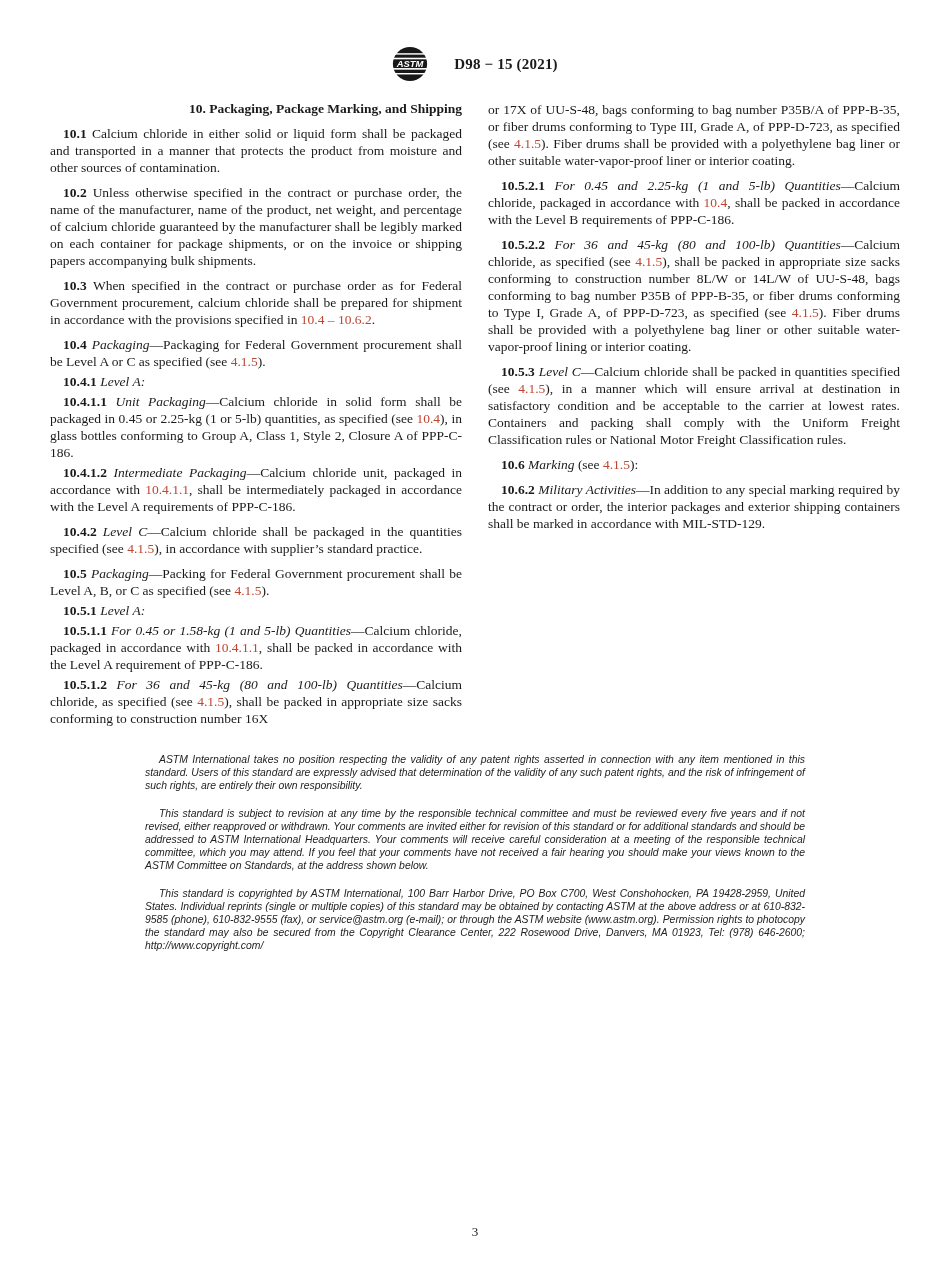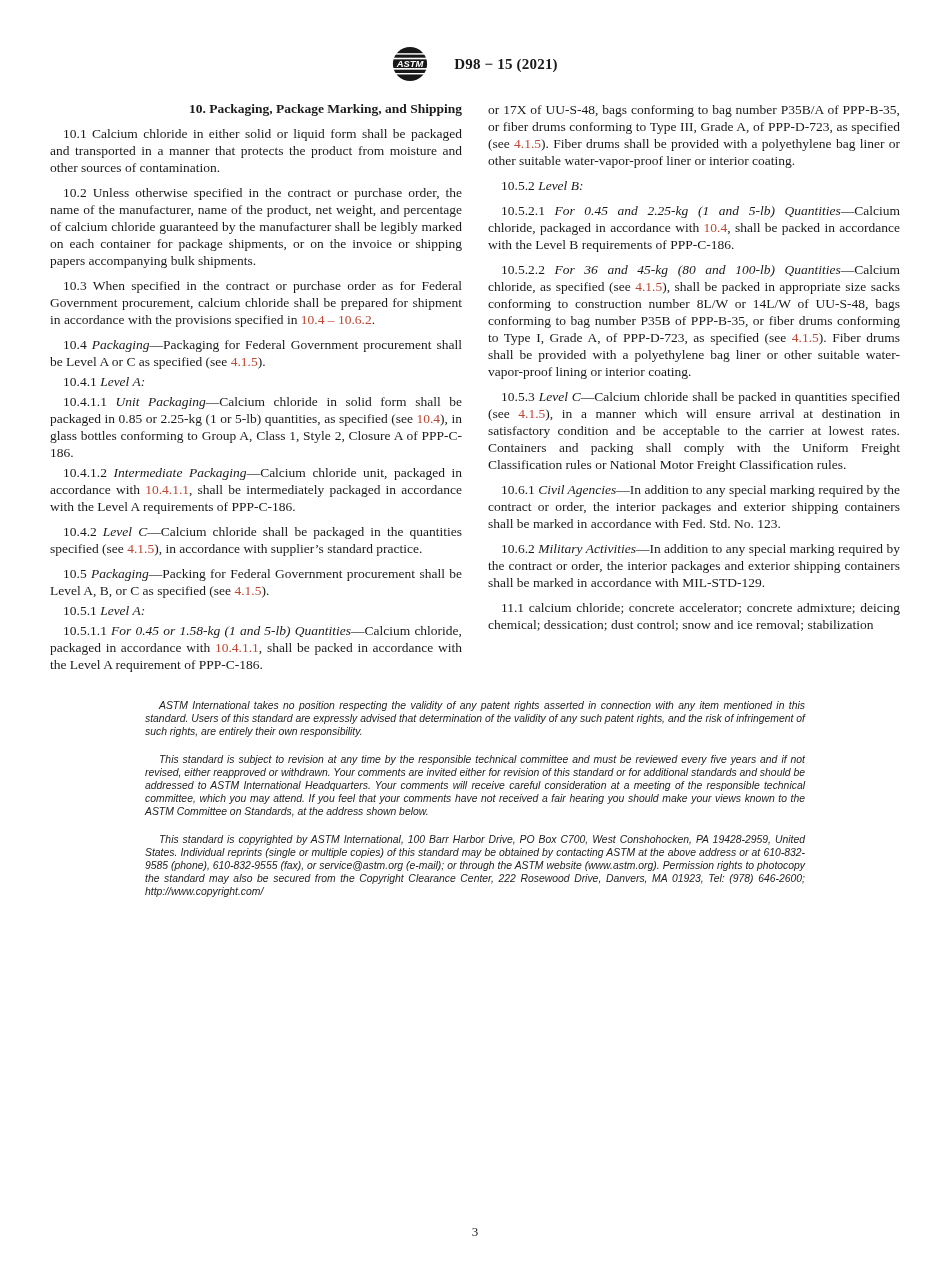--- a/index.html
+++ b/index.html
@@ -46,21 +46,21 @@
   .sec-heading {
     font-size: 13.5px;
     font-weight: bold;
     text-align: right;
     margin-top: 2px;
   }
   .sec-heading.gap-lg { margin-top: 18px; }
   p.para { text-indent: 13px; margin-top: 3px; }
   p.para.gap { margin-top: 8px; }
   p.para.noindent { text-indent: 0; }
-  .num { font-weight: normal; }
+  .num { font-weight: bold; }
   .it { font-style: italic; }
   .ref-link { color: var(--color-link, #bc4632); cursor: pointer; }
   
   .footer-notes {
     margin: 26px 95px 0 95px;
   }
   .footer-para {
     font-family: "Liberation Sans", sans-serif;
     font-style: italic;
     font-size: 10.4px;
@@ -101,36 +101,35 @@
   </div>
 
   <div class="columns">
     <div class="col">
         <h2 class="sec-heading">10. Packaging, Package Marking, and Shipping</h2>
         <p class="para gap"><span class="num">10.1 </span><span>Calcium chloride in either solid or liquid form shall be packaged and transported in a manner that protects the product from moisture and other sources of contamination.</span></p>
         <p class="para gap"><span class="num">10.2 </span><span>Unless otherwise specified in the contract or purchase order, the name of the manufacturer, name of the product, net weight, and percentage of calcium chloride guaranteed by the manufacturer shall be legibly marked on each container for package shipments, or on the invoice or shipping papers accompanying bulk shipments.</span></p>
         <p class="para gap"><span class="num">10.3 </span><span>When specified in the contract or purchase order as for Federal Government procurement, calcium chloride shall be prepared for shipment in accordance with the provisions specified in </span><span class="ref-link">10.4 – 10.6.2</span><span>.</span></p>
         <p class="para gap"><span class="num">10.4 </span><span class="it">Packaging</span><span>—Packaging for Federal Government procurement shall be Level A or C as specified (see </span><span class="ref-link">4.1.5</span><span>).</span></p>
         <p class="para"><span class="num">10.4.1 </span><span class="it">Level A:</span></p>
-        <p class="para"><span class="num">10.4.1.1 </span><span class="it">Unit Packaging</span><span>—Calcium chloride in solid form shall be packaged in 0.85 or 2.25-kg (1 or 5-lb) quantities, as specified (see </span><span class="ref-link">10.4</span><span>), in glass bottles conforming to Group A, Class 1, Style 2, Closure A of PPP-C-186.</span></p>
+        <p class="para"><span class="num">10.4.1.1 </span><span class="it">Unit Packaging</span><span>—Calcium chloride in solid form shall be packaged in 0.45 or 2.25-kg (1 or 5-lb) quantities, as specified (see </span><span class="ref-link">10.4</span><span>), in glass bottles conforming to Group A, Class 1, Style 2, Closure A of PPP-C-186.</span></p>
         <p class="para"><span class="num">10.4.1.2 </span><span class="it">Intermediate Packaging</span><span>—Calcium chloride unit, packaged in accordance with </span><span class="ref-link">10.4.1.1</span><span>, shall be intermediately packaged in accordance with the Level A requirements of PPP-C-186.</span></p>
         <p class="para gap"><span class="num">10.4.2 </span><span class="it">Level C</span><span>—Calcium chloride shall be packaged in the quantities specified (see </span><span class="ref-link">4.1.5</span><span>), in accordance with supplier’s standard practice.</span></p>
         <p class="para gap"><span class="num">10.5 </span><span class="it">Packaging</span><span>—Packing for Federal Government procurement shall be Level A, B, or C as specified (see </span><span class="ref-link">4.1.5</span><span>).</span></p>
         <p class="para"><span class="num">10.5.1 </span><span class="it">Level A:</span></p>
         <p class="para"><span class="num">10.5.1.1 </span><span class="it">For 0.45 or 1.58-kg (1 and 5-lb) Quantities</span><span>—Calcium chloride, packaged in accordance with </span><span class="ref-link">10.4.1.1</span><span>, shall be packed in accordance with the Level A requirement of PPP-C-186.</span></p>
+        <p class="para"><span class="num">10.5.1.2 </span><span class="it">For 36 and 45-kg (80 and 100-lb) Quantities</span><span>—Calcium chloride, as specified (see </span><span class="ref-link">4.1.5</span><span>), shall be packed in appropriate size sacks conforming to construction number 16X</span></p>
       </div>
     <div class="col">
         <p class="para noindent"><span>or 17X of UU-S-48, bags conforming to bag number P35B/A of PPP-B-35, or fiber drums conforming to Type III, Grade A, of PPP-D-723, as specified (see </span><span class="ref-link">4.1.5</span><span>). Fiber drums shall be provided with a polyethylene bag liner or other suitable water-vapor-proof liner or interior coating.</span></p>
-        <p class="para gap"><span class="num">10.5.2 </span><span class="it">Level B:</span></p>
         <p class="para gap"><span class="num">10.5.2.1 </span><span class="it">For 0.45 and 2.25-kg (1 and 5-lb) Quantities</span><span>—Calcium chloride, packaged in accordance with </span><span class="ref-link">10.4</span><span>, shall be packed in accordance with the Level B requirements of PPP-C-186.</span></p>
         <p class="para gap"><span class="num">10.5.2.2 </span><span class="it">For 36 and 45-kg (80 and 100-lb) Quantities</span><span>—Calcium chloride, as specified (see </span><span class="ref-link">4.1.5</span><span>), shall be packed in appropriate size sacks conforming to construction number 8L/W or 14L/W of UU-S-48, bags conforming to bag number P35B of PPP-B-35, or fiber drums conforming to Type I, Grade A, of PPP-D-723, as specified (see </span><span class="ref-link">4.1.5</span><span>). Fiber drums shall be provided with a polyethylene bag liner or other suitable water-vapor-proof lining or interior coating.</span></p>
         <p class="para gap"><span class="num">10.5.3 </span><span class="it">Level C</span><span>—Calcium chloride shall be packed in quantities specified (see </span><span class="ref-link">4.1.5</span><span>), in a manner which will ensure arrival at destination in satisfactory condition and be acceptable to the carrier at lowest rates. Containers and packing shall comply with the Uniform Freight Classification rules or National Motor Freight Classification rules.</span></p>
-        <p class="para gap"><span class="num">10.6.1 </span><span class="it">Civil Agencies</span><span>—In addition to any special marking required by the contract or order, the interior packages and exterior shipping containers shall be marked in accordance with Fed. Std. No. 123.</span></p>
+        <p class="para gap"><span class="num">10.6 </span><span class="it">Marking</span><span> (see </span><span class="ref-link">4.1.5</span><span>):</span></p>
         <p class="para gap"><span class="num">10.6.2 </span><span class="it">Military Activities</span><span>—In addition to any special marking required by the contract or order, the interior packages and exterior shipping containers shall be marked in accordance with MIL-STD-129.</span></p>
-        <p class="para gap"><span class="num">11.1 </span><span>calcium chloride; concrete accelerator; concrete admixture; deicing chemical; dessication; dust control; snow and ice removal; stabilization</span></p>
       </div>
   </div>
 
   <div class="footer-notes">
       <p class="footer-para">ASTM International takes no position respecting the validity of any patent rights asserted in connection with any item mentioned in this standard. Users of this standard are expressly advised that determination of the validity of any such patent rights, and the risk of infringement of such rights, are entirely their own responsibility.</p>
       <p class="footer-para">This standard is subject to revision at any time by the responsible technical committee and must be reviewed every five years and if not revised, either reapproved or withdrawn. Your comments are invited either for revision of this standard or for additional standards and should be addressed to ASTM International Headquarters. Your comments will receive careful consideration at a meeting of the responsible technical committee, which you may attend. If you feel that your comments have not received a fair hearing you should make your views known to the ASTM Committee on Standards, at the address shown below.</p>
       <p class="footer-para">This standard is copyrighted by ASTM International, 100 Barr Harbor Drive, PO Box C700, West Conshohocken, PA 19428-2959, United States. Individual reprints (single or multiple copies) of this standard may be obtained by contacting ASTM at the above address or at 610-832-9585 (phone), 610-832-9555 (fax), or service@astm.org (e-mail); or through the ASTM website (www.astm.org). Permission rights to photocopy the standard may also be secured from the Copyright Clearance Center, 222 Rosewood Drive, Danvers, MA 01923, Tel: (978) 646-2600; http://www.copyright.com/</p>
     </div>
 
   <div class="page-number">3</div>

